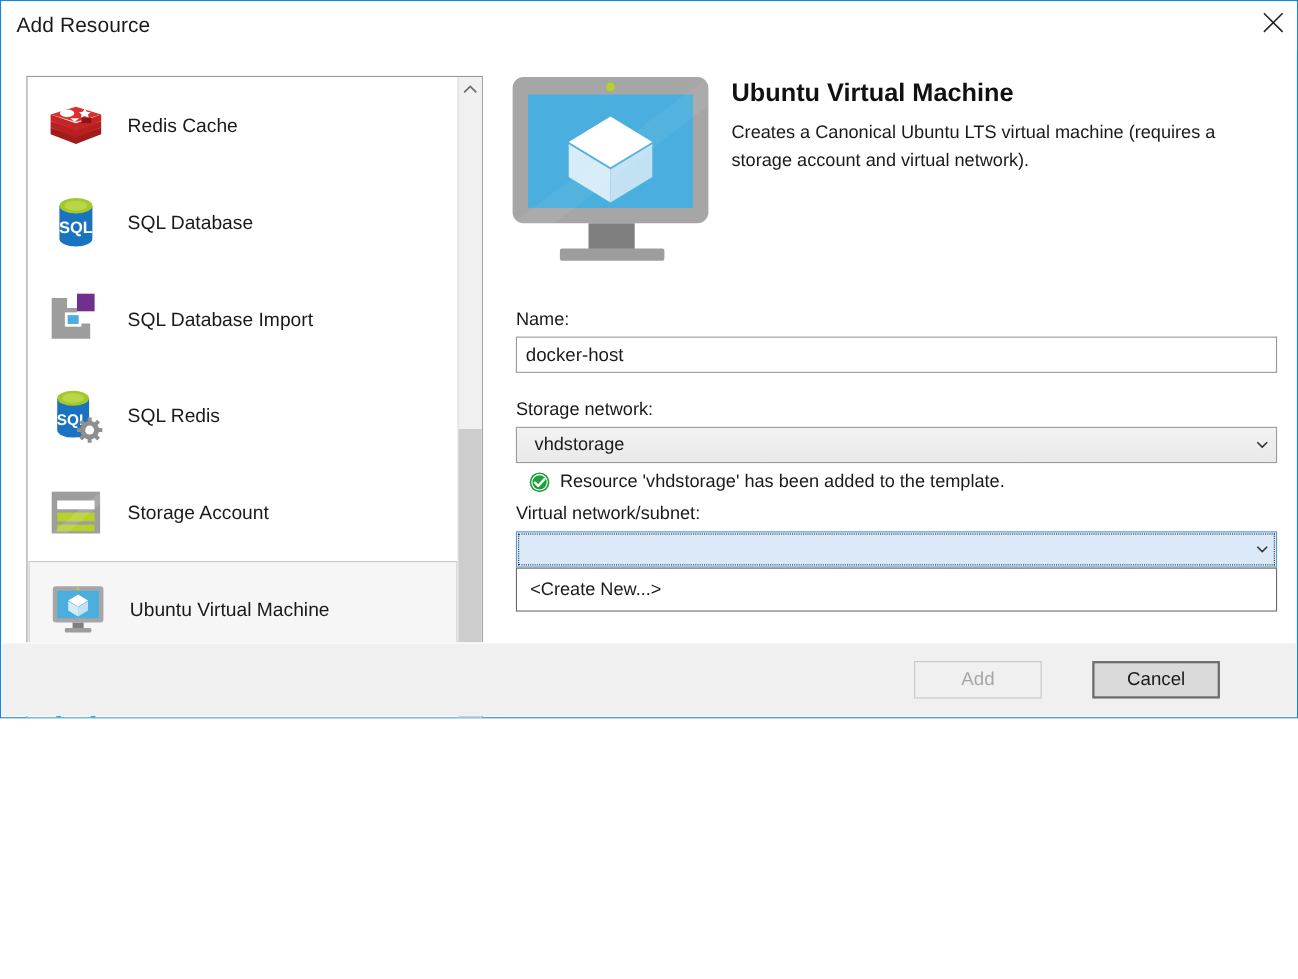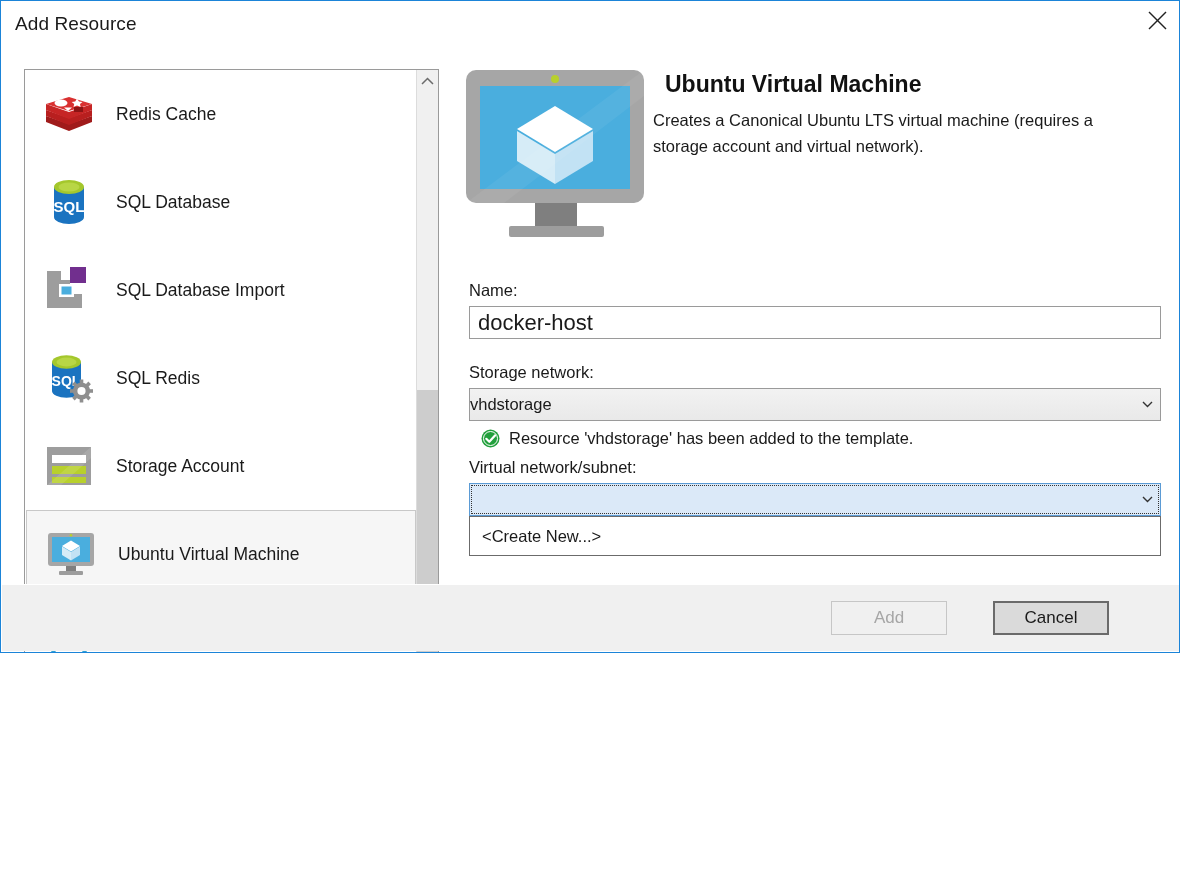--- a/index.html
+++ b/index.html
@@ -123,61 +123,61 @@
   }
   #detail-title {
     position: absolute;
     left: 204px; top: 8px;
     font-size: 23px;
     font-weight: bold;
     color: #111111;
   }
   #detail-desc {
     position: absolute;
-    left: 192px; top: 44px;
+    left: 204px; top: 44px;
     width: 470px;
     font-size: 16.5px;
     line-height: 26px;
     color: #1a1a1a;
   }
 
   .field-label {
     font-size: 16.5px;
     color: #1a1a1a;
     margin-bottom: 6px;
   }
   #form-area {
     position: absolute;
     left: 8px; top: 218px;
     width: 692px;
   }
   #name-input {
     width: 692px; height: 33px;
     border: 1px solid #9a9a9a;
     background: #ffffff;
-    font-size: 22px;
+    font-size: 17px;
     color: #1a1a1a;
     padding: 0 8px;
     font-family: "Liberation Sans", sans-serif;
     outline: none;
   }
   .field-block { margin-bottom: 24px; }
 
   .combo {
     position: relative;
     width: 692px; height: 33px;
     border: 1px solid #9a9a9a;
     background: linear-gradient(#f2f2f2, #e9e9e9);
     display: flex; align-items: center;
     cursor: default;
   }
   .combo-value {
     font-size: 16.5px;
     color: #1a1a1a;
-    padding-left: 0;
+    padding-left: 16px;
     flex: 1;
   }
   .combo-arrow {
     width: 26px;
     display: flex; align-items: center; justify-content: center;
   }
 
   #vnet-combo {
     background: #dbe9f8;
     border: 1px solid #5b9bd5;

